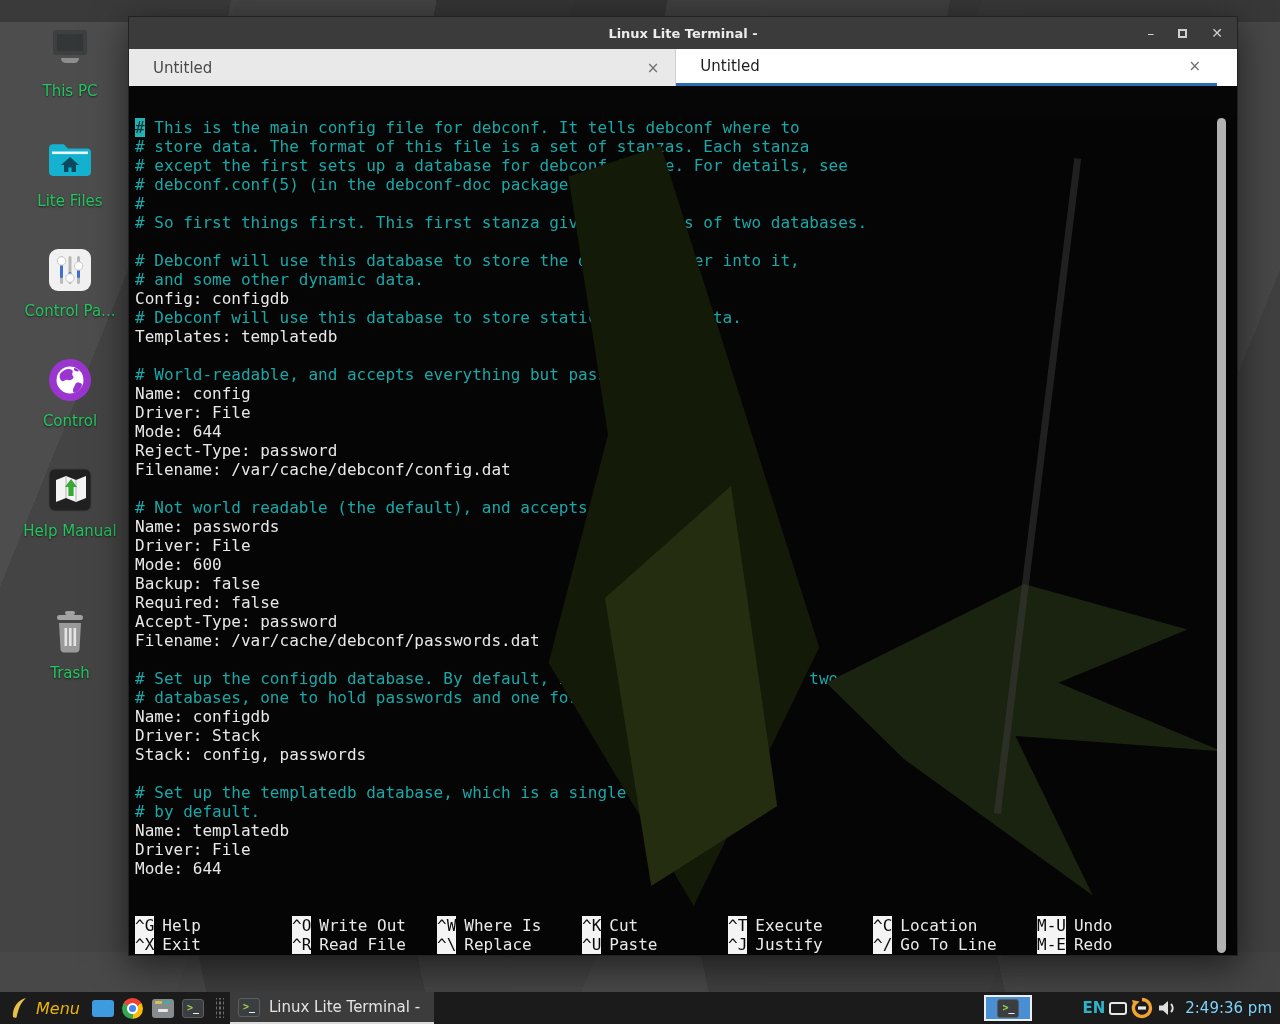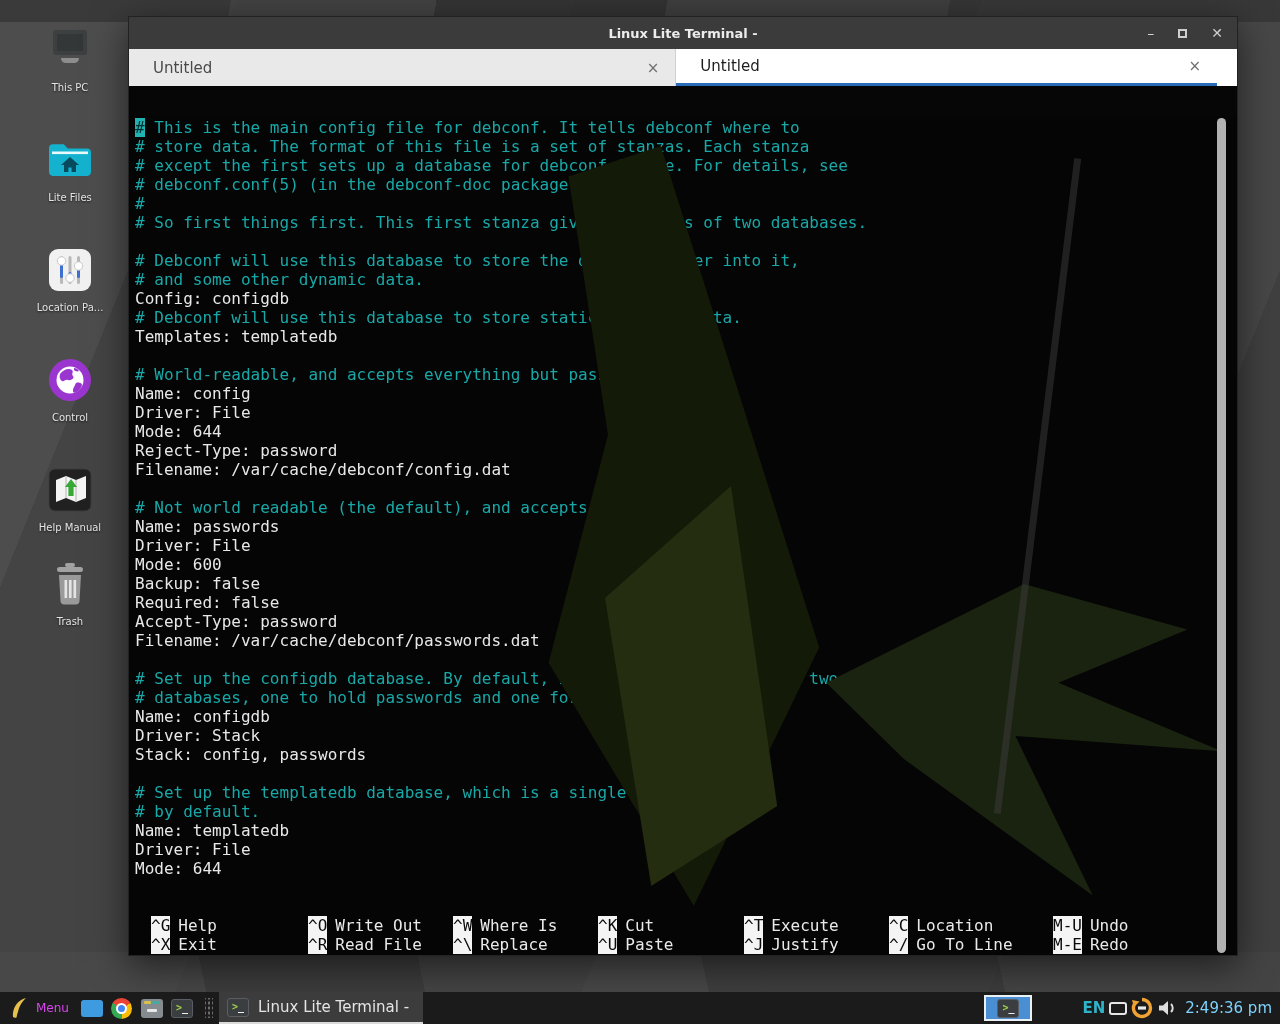--- a/index.html
+++ b/index.html
@@ -11,21 +11,21 @@
     background:
       linear-gradient(112deg, #4d4d4d 0 14%, #444444 14% 34%, #3d3d3d 34% 58%, #474747 58% 82%, #404040 82%);
   }
   .wp-band-top { position:absolute; left:0; top:0; width:100%; height:22px;
     background:linear-gradient(100deg,#353535 0 18%,#424242 18% 34%,#303030 34% 52%,#3f3f3f 52% 74%,#343434 74%); opacity:.8; }
   .wp-band-bottom { position:absolute; left:0; bottom:32px; width:100%; height:40px;
     background:linear-gradient(78deg,#4b4b4b 0 16%,#3c3c3c 16% 33%,#484848 33% 55%,#3a3a3a 55% 78%,#464646 78%); opacity:.65; }
 
   
   .desk-item { position:absolute; left:18px; width:104px; display:flex; flex-direction:column; align-items:center; gap:8px; cursor:default; }
-  .desk-label { color:#e5e5e5; font-size:10px; text-shadow:0 1px 2px rgba(0,0,0,.65); white-space:nowrap; }
+  .desk-label { color:#22c55e; font-size:15px; text-shadow:0 1px 2px rgba(0,0,0,.65); white-space:nowrap; }
   .desk-ic { width:48px; height:48px; display:flex; align-items:center; justify-content:center; }
 
   
   .window { position:absolute; left:128px; top:16px; width:1110px; height:940px;
     background:#060606; border:1px solid #222; box-shadow:0 10px 34px rgba(0,0,0,.55); }
   .titlebar { height:32px; background:#3b3b3b; position:relative; display:flex; align-items:center; justify-content:center; }
   .title-text { color:#ececec; font-size:13px; font-weight:bold; }
   .win-controls { position:absolute; right:14px; top:0; height:32px; display:flex; align-items:center; gap:24px; }
   .wc { color:#cfcfcf; font-size:14px; line-height:1; cursor:pointer; }
   .wc-max { width:9px; height:9px; border:2px solid #cfcfcf; }
@@ -51,31 +51,31 @@
     clip-path:polygon(4% 36%, 50% 10%, 88% 22%, 58% 36%, 96% 54%, 48% 50%, 66% 92%, 22% 56%); }
   .wm4 { left:905px; top:40px; width:7px; height:660px; background:#3c3c3c; opacity:.5; transform:rotate(7deg); }
   .nano-header { position:relative; height:19px; margin:0 24px 0 4px; background:#fcfcfc; color:#000; white-space:pre; }
   .nano-header .nh-left { padding-left:8px; }
   .nano-header .nh-title { position:absolute; left:0; right:0; text-align:center; top:0; }
   .nano-lines { padding:2px 0 0 6px; white-space:pre; }
   .tline { height:19px; }
   .txt { color:#e8e8e8; }
   .cmt { color:#19a8a8; }
   .cur { background:#23b2b2; color:#00332f; }
-  .nano-shortcuts { position:absolute; left:22px; right:30px; bottom:1px;text-align:center; }
+  .nano-shortcuts { position:absolute; left:6px; right:30px; bottom:1px;text-align:center; }
   .sc-row { position:relative; height:19px; white-space:pre; }
   .sc { position:absolute; top:0; }
   .sck { background:#f4f4f4; color:#0a0a0a; }
   .scl { color:#eaeaea; padding-left:8px; }
   .t-scrollbar { position:absolute; right:11px; top:2px; bottom:2px; width:9px; background:#b2b2b2; border-radius:5px; cursor:pointer; }
 
   
   .taskbar { position:absolute; left:0; right:0; bottom:0; height:32px; background:#1b1b1b; display:flex; align-items:center; padding-left:6px; }
   .menu-btn { display:flex; align-items:center; gap:8px; padding:0 8px 0 4px; height:100%; cursor:pointer; }
-  .menu-btn-label { color:#d946ef; font-size:12px; }
+  .menu-btn-label { color:#eab308; font-size:16px;font-style:italic; }
   .launcher { width:30px; height:32px; display:flex; align-items:center; justify-content:center; cursor:pointer; }
   .blue-win { width:22px; height:17px; background:#3f9be0; border-radius:3px; }
   .chrome { width:21px; height:21px; border-radius:50%;
     background:conic-gradient(from -60deg,#ea4335 0 120deg,#fbbc05 120deg 240deg,#34a853 240deg 360deg);
     display:flex; align-items:center; justify-content:center; }
   .chrome-center { width:11px; height:11px; border-radius:50%; background:#fff; display:flex; align-items:center; justify-content:center; }
   .chrome-dot { width:7px; height:7px; border-radius:50%; background:#4285f4; }
   .cabinet { width:22px; height:19px; background:#858b8f; border-radius:3px; position:relative; overflow:hidden; }
   .cabinet:before { content:""; position:absolute; left:3px; top:2px; width:7px; height:3px; background:#d8c04a; border-radius:1px; }
   .cabinet:after { content:""; position:absolute; left:11px; top:2px; width:8px; height:3px; background:#4aa89e; border-radius:1px; }
@@ -132,21 +132,21 @@
       <rect x="20.5" y="8" width="3" height="28" rx="1.5" fill="#b9b9b9"></rect>
       <rect x="29" y="8" width="3" height="28" rx="1.5" fill="#b9b9b9"></rect>
       <rect x="12" y="14" width="3" height="16" rx="1.5" fill="#3f6fd0"></rect>
       <rect x="20.5" y="24" width="3" height="10" rx="1.5" fill="#3f6fd0"></rect>
       <rect x="29" y="18" width="3" height="12" rx="1.5" fill="#3f6fd0"></rect>
       <circle cx="13.5" cy="13" r="4.2" fill="#fff" stroke="#c9c9c9"></circle>
       <circle cx="22" cy="30" r="4.2" fill="#fff" stroke="#c9c9c9"></circle>
       <circle cx="30.5" cy="18" r="4.2" fill="#fff" stroke="#c9c9c9"></circle>
     </svg>
   </div>
-  <div class="desk-label">Location Pa...</div>
+  <div class="desk-label">Control Pa...</div>
 </div>
 
 <div class="desk-item" style="top:356px">
   <div class="desk-ic">
     <svg width="46" height="46" viewBox="0 0 46 46">
       <circle cx="23" cy="23" r="21" fill="#9b35cf"></circle>
       <circle cx="23" cy="23" r="13.5" fill="#ffffff"></circle>
       <path d="M13 17 c4-5 9-6 12-4 c2 2-1 4 1 6 c2 2-2 5-5 4 c-3-1-4 2-6 1 c-2-1-3-4-2-7 z" fill="#9b35cf"></path>
       <path d="M29 26 c3-1 6 0 6 2 c-1 4-4 7-8 8 c-2-2-1-4 0-6 c1-1 1-3 2-4 z" fill="#9b35cf"></path>
       <path d="M27 11 c2 0 4 1 5 3 c-2 1-4 0-5-1 z" fill="#9b35cf"></path>
@@ -160,21 +160,21 @@
     <svg width="44" height="44" viewBox="0 0 44 44">
       <rect x="1" y="1" width="42" height="42" rx="6" fill="#212121" stroke="#3c3c3c"></rect>
       <path d="M8 12 L18 8 L28 12 L38 8 L38 30 L28 34 L18 30 L8 34 Z" fill="#f4f4f4"></path>
       <path d="M18 8 L18 30 M28 12 L28 34" stroke="#c9c9c9" stroke-width="1.5" fill="none"></path>
       <path d="M23 11 l6 8 h-3.4 v9 h-5.2 v-9 H17 z" fill="#35a835"></path>
     </svg>
   </div>
   <div class="desk-label">Help Manual</div>
 </div>
 
-<div class="desk-item" style="top:560px">
+<div class="desk-item" style="top:608px">
   <div class="desk-ic">
     <svg width="42" height="46" viewBox="0 0 42 46">
       <rect x="16" y="2" width="10" height="4" rx="2" fill="#a2a2a2"></rect>
       <rect x="8" y="6" width="26" height="5" rx="2.5" fill="#a2a2a2"></rect>
       <path d="M10 14 h22 l-1.5 26 c0 2-1.5 3.5-3.5 3.5 h-12 c-2 0-3.5-1.5-3.5-3.5 z" fill="#9a9a9a"></path>
       <rect x="15.5" y="19" width="2.6" height="18" fill="#e4e4e4"></rect>
       <rect x="20" y="19" width="2.6" height="18" fill="#e4e4e4"></rect>
       <rect x="24.5" y="19" width="2.6" height="18" fill="#e4e4e4"></rect>
     </svg>
   </div>

